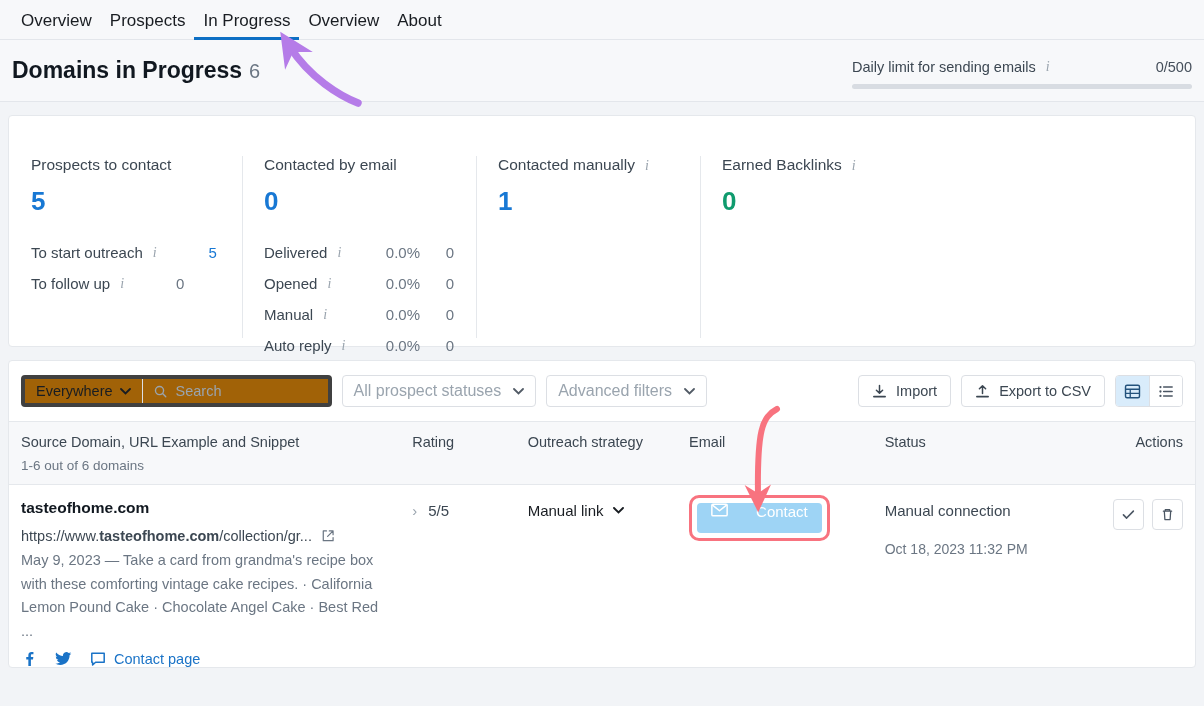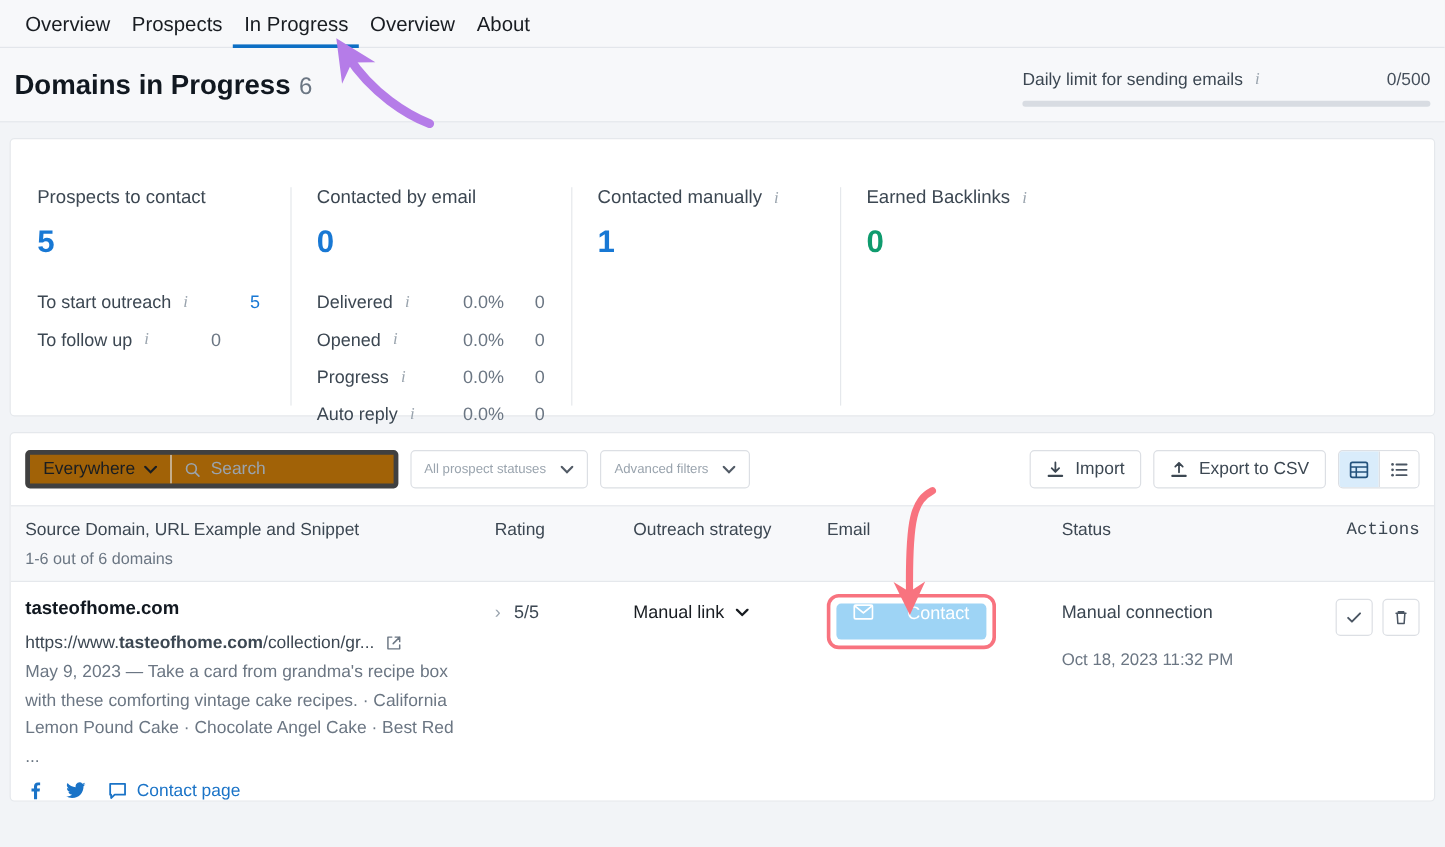--- a/index.html
+++ b/index.html
@@ -97,21 +97,21 @@
   }
   .seg-search { display: flex; align-items: flex-end; gap: 9px; padding: 0 11px; width: 185px; }
   .seg-search input {
     border: none; outline: none; font-size: 14.5px; width: 100%;
     font-family: "Liberation Sans", sans-serif; color: #191d22; background: transparent;
   }
   .seg-search input::placeholder { color: #9aa4ae; }
   .pill {
     display: flex; align-items: center; gap: 12px; height: 32px;
     padding: 0 11px; border: 1px solid #dcdfe4; border-radius: 4px;
-    background: #fff; font-size: 11px; color: #9aa4ae; cursor: pointer;
+    background: #fff; font-size: 16px; color: #9aa4ae; cursor: pointer;
     white-space: nowrap;
   }
   .spacer { flex: 1; }
   .btn {
     display: flex; align-items: center; gap: 9px; height: 32px;
     padding: 0 13px; border: 1px solid #dcdfe4; border-radius: 4px;
     background: #fff; font-size: 14.5px; color: #3c4752; cursor: pointer;
     white-space: nowrap;
   }
   .viewtoggle { display: flex; height: 32px; border: 1px solid #dcdfe4; border-radius: 4px; overflow: hidden; }
@@ -127,21 +127,21 @@
     border-top: 1px solid #e5e8ec; border-bottom: 1px solid #e5e8ec;
     padding: 12px 12px 11px 12px; position: relative;
   }
   .th { font-size: 14.5px; color: #3c4752; }
   .th-sub { font-size: 13.5px; color: #6b7683; margin-top: 8px; }
   .col-src { width: 400px; }
   .col-rating { width: 118px; }
   .col-strategy { width: 165px; }
   .col-email { width: 200px; }
   .col-status { width: 225px; }
-  .col-actions { width: 80px; text-align: right; font-family: Liberation Mono, monospace; }
+  .col-actions { width: 80px; text-align: right; }
 
   .trow { display: flex; padding: 14px 12px 0 12px; }
   .domain { font-size: 15.5px; font-weight: bold; color: #111820; }
   .url { font-size: 14.5px; color: #3c4752; margin-top: 11px; display: flex; align-items: center; gap: 0; }
   .url b { font-weight: bold; }
   .ext-icon { margin-left: 9px; display: inline-flex; cursor: pointer; }
   .snippet { font-size: 14.5px; color: #6b7683; line-height: 1.63; margin-top: 5px; max-width: 360px; }
   .sociallinks { display: flex; align-items: center; gap: 18px; margin-top: 7px; }
   .slink { color: #1a73c7; display: inline-flex; align-items: center; gap: 8px; font-size: 14.5px; cursor: pointer; }
 
@@ -226,21 +226,21 @@
           <span class="sub-pct">0.0%</span>
           <span class="sub-num">0</span>
         </div>
         <div class="sub-row">
           <span class="sub-name">Opened</span>
           <span class="info-i">i</span>
           <span class="sub-pct">0.0%</span>
           <span class="sub-num">0</span>
         </div>
         <div class="sub-row">
-          <span class="sub-name">Progress</span>
+          <span class="sub-name">Manual</span>
           <span class="info-i">i</span>
           <span class="sub-pct">0.0%</span>
           <span class="sub-num">0</span>
         </div>
         <div class="sub-row">
           <span class="sub-name">Auto reply</span>
           <span class="info-i">i</span>
           <span class="sub-pct">0.0%</span>
           <span class="sub-num">0</span>
         </div>

